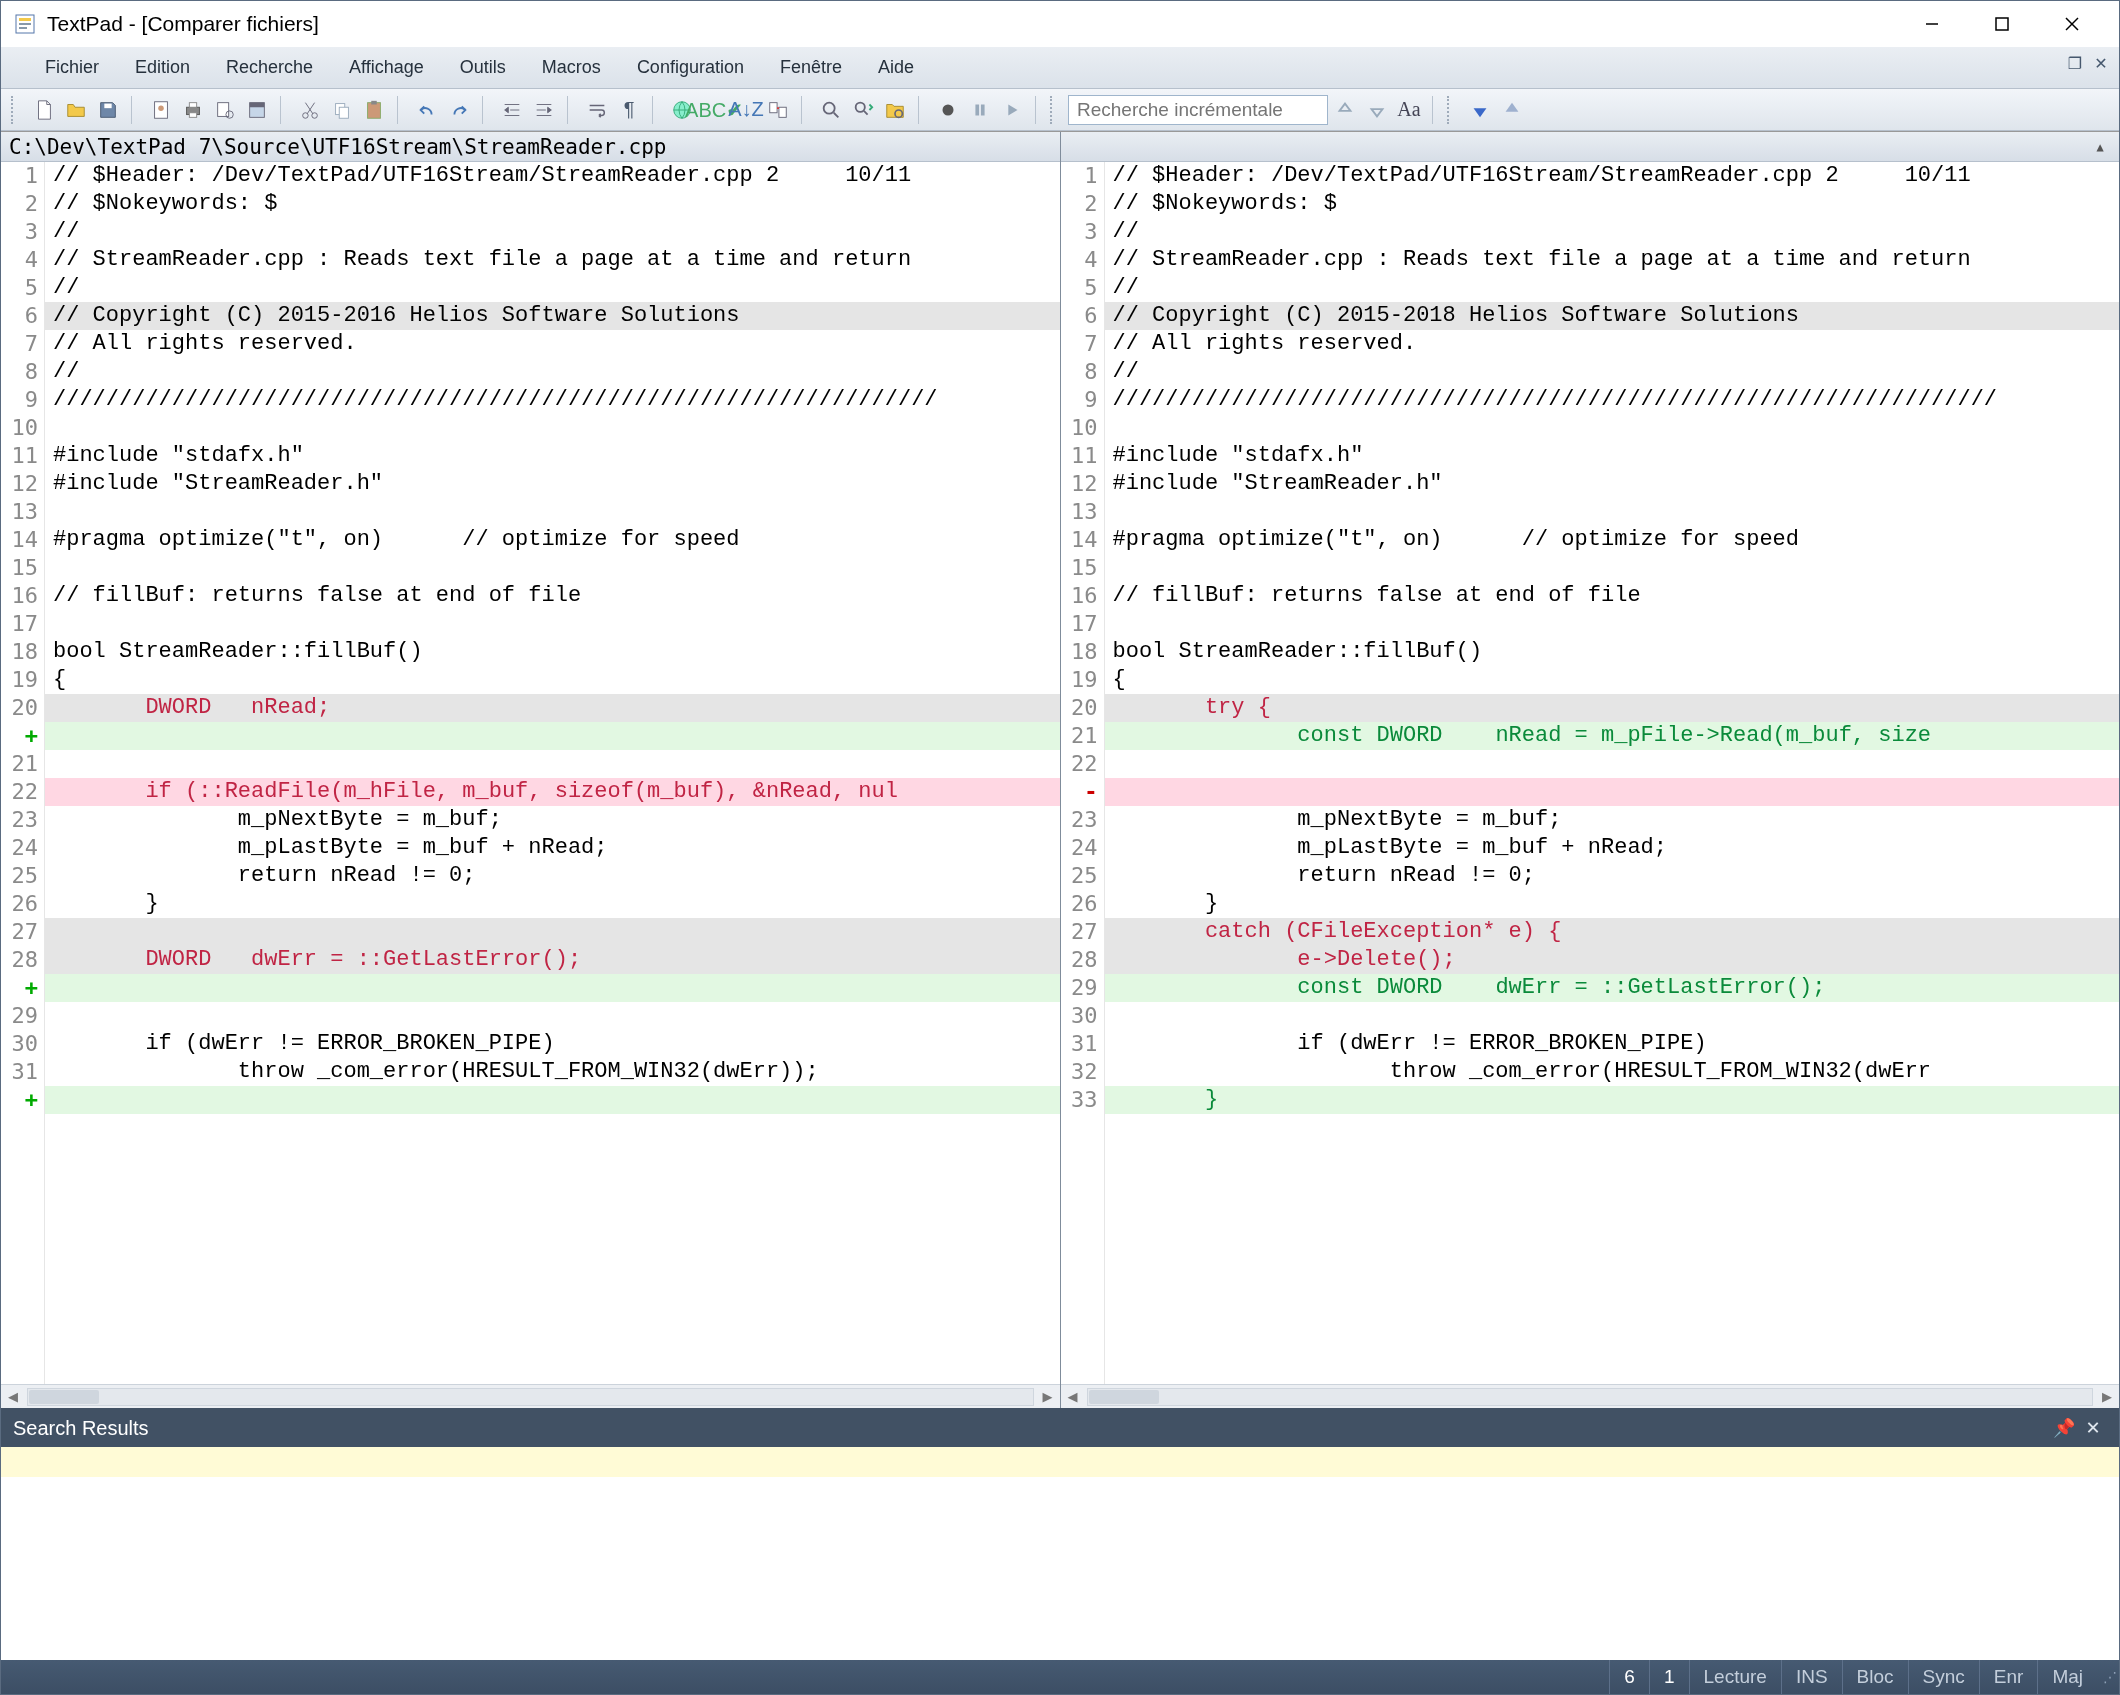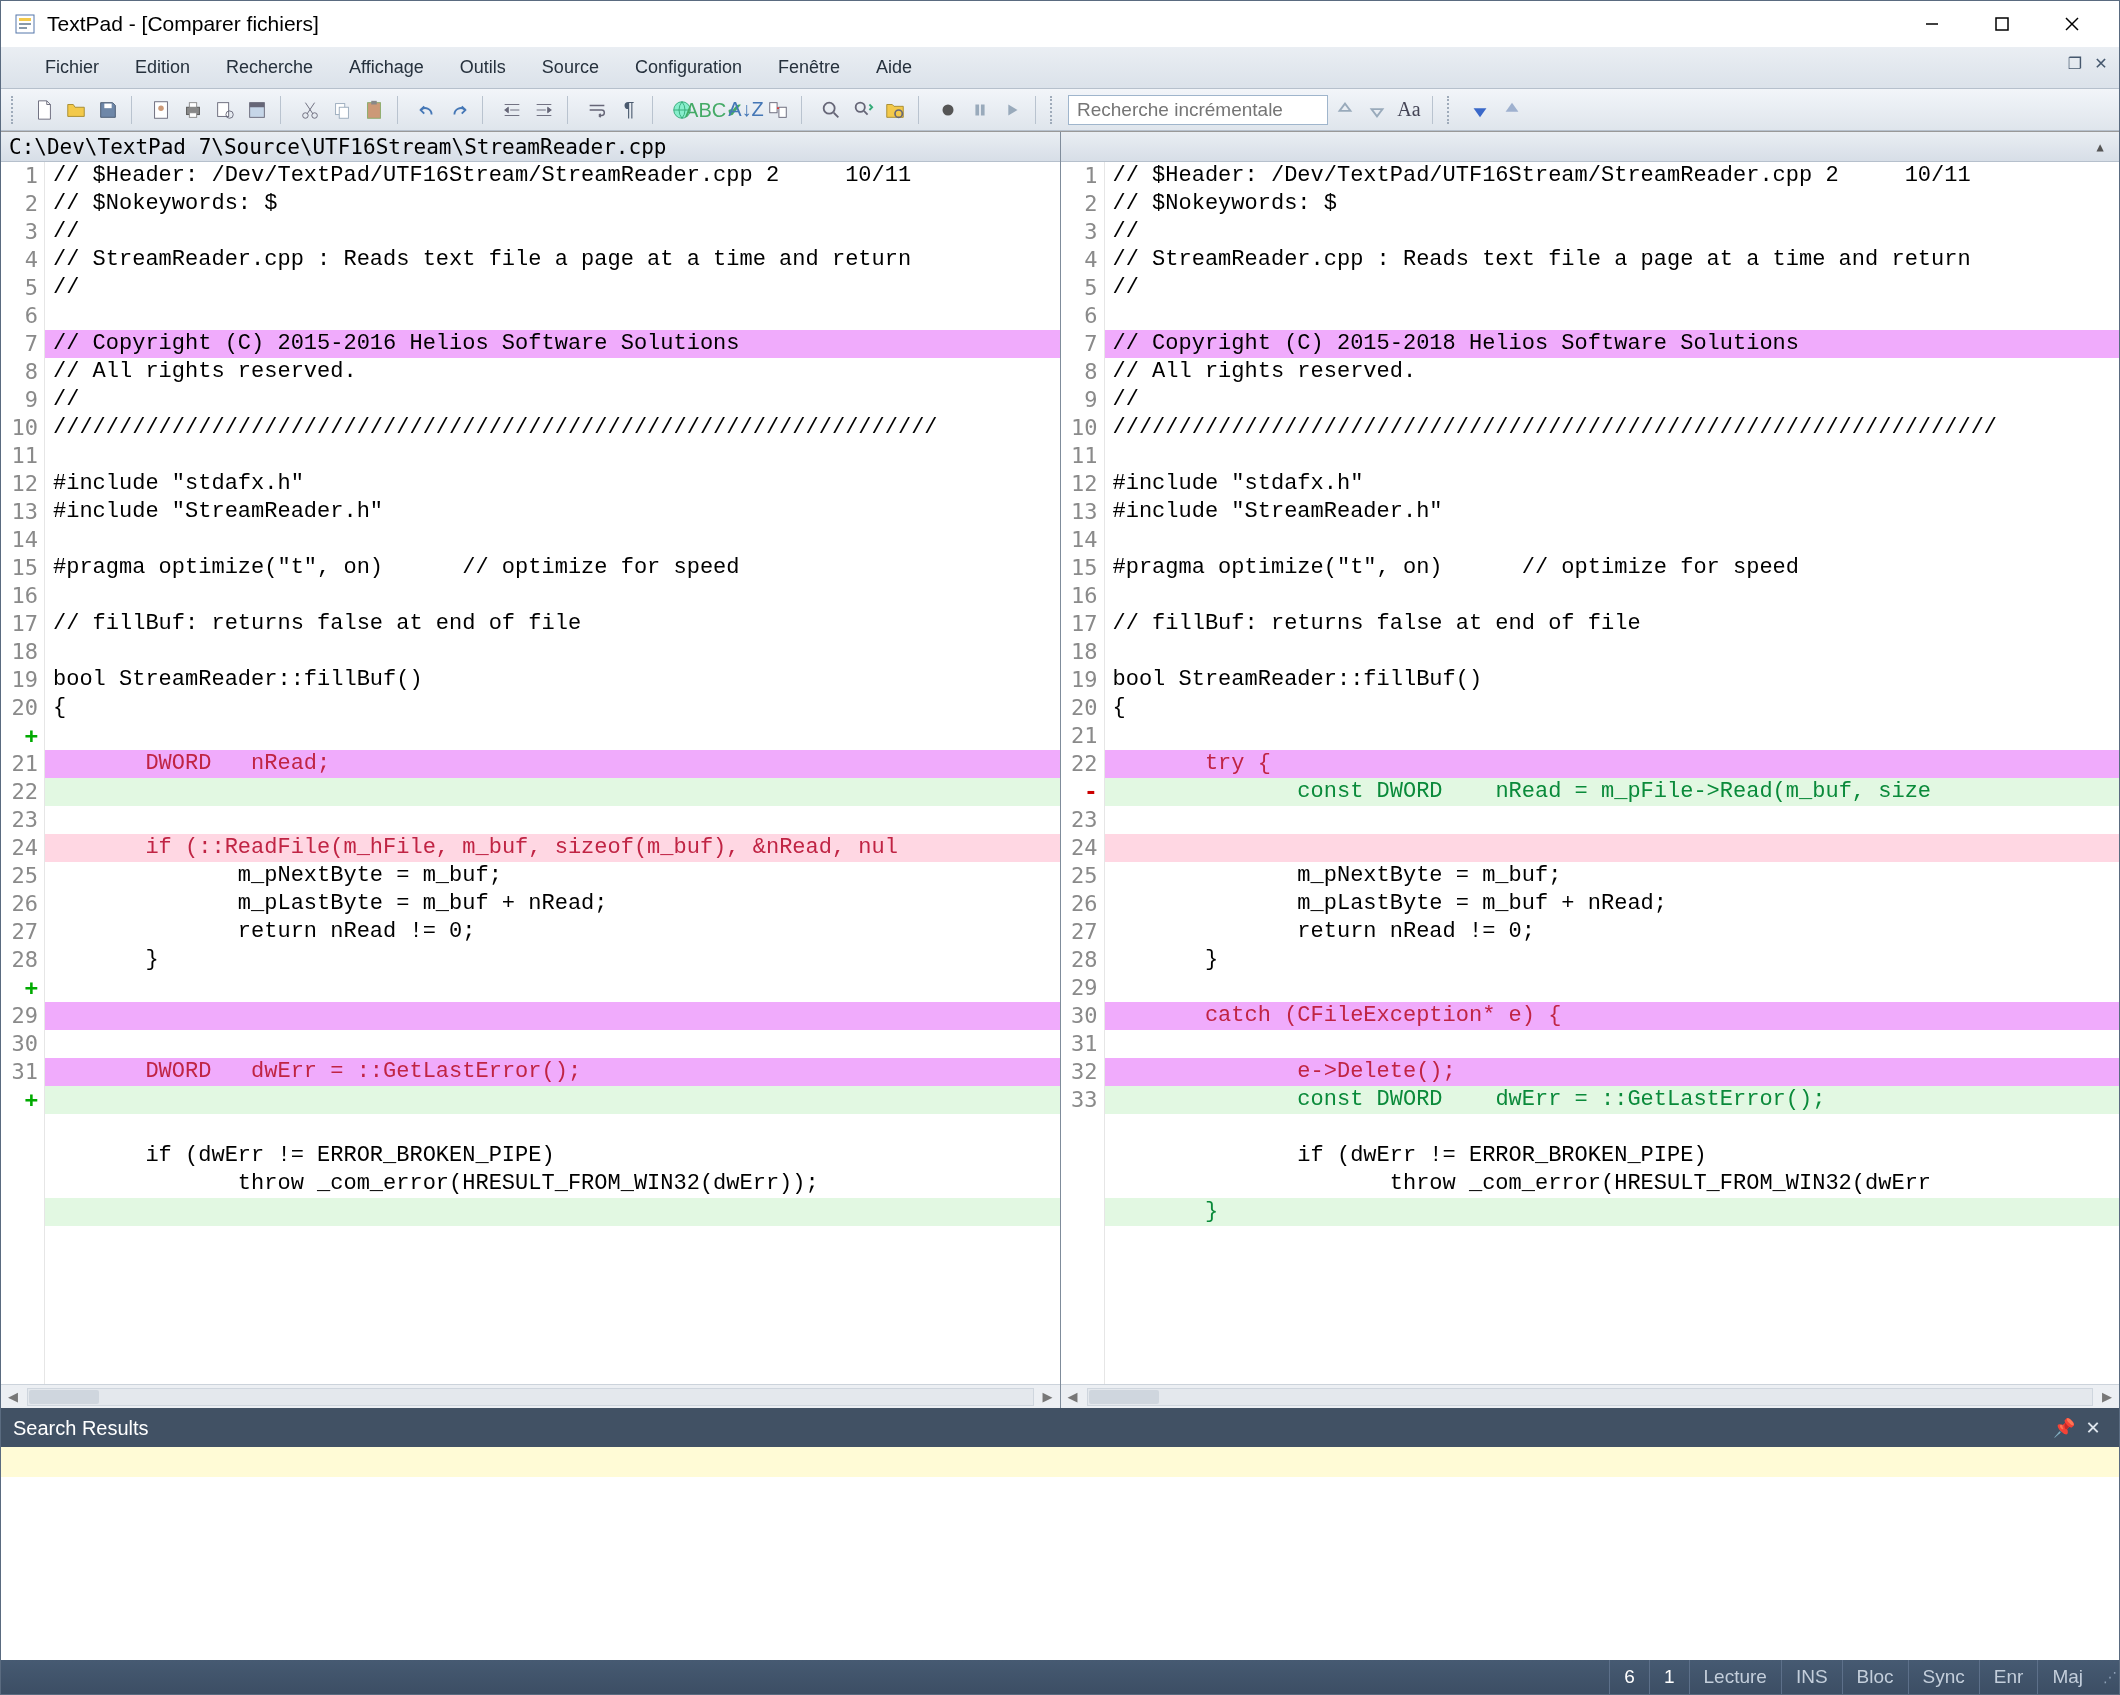--- a/index.html
+++ b/index.html
@@ -27,21 +27,21 @@
 .diff-pane + .diff-pane { border-left: 1px solid #7f8c9b; }
 .pane-header { height: 30px; background: linear-gradient(#e9eef3,#d7dee7); border-bottom: 1px solid #b6c0cc; line-height: 30px; padding: 0 8px; font-size: 21px; font-family: Consolas, monospace; color: #000; white-space: nowrap; overflow: hidden; display:flex; align-items:flex-start; }
 .pane-header .vscroll-up { margin-left:auto; font-size:12px; color:#555; width:22px; text-align:center; }
 .code-wrap { flex: 1; display: flex; overflow: hidden; background: #fff; }
 .gutter { width: 44px; background: #fff; color: #8a8a8a; font-family: Consolas, monospace; font-size: 22px; text-align: right; padding-right: 6px; border-right: 1px solid #e6e6e6; }
 .gutter .gl { height: 28px; line-height: 28px; position: relative; }
 .gutter .gl.plus { color: #0a0; font-weight: bold; }
 .gutter .gl.minus { color: #c00; font-weight: bold; }
 .code { flex: 1; font-family: Consolas, 'Courier New', monospace; font-size: 22px; color: #000; white-space: pre; overflow: hidden; }
 .code .cl { height: 28px; line-height: 28px; padding-left: 8px; }
-.hl-change { background: #f0abfc; margin-top: 28px; }
+.hl-change { background: #e5e5e5; }
 .hl-add { background: #e2f8e2; }
 .hl-del { background: #ffd7e3; }
 .tok-kw { color: #c02444; }
 .tok-green { color: #0a8a3a; }
 .hscroll { height: 24px; background: #eceff3; border-top: 1px solid #ccd3db; display:flex; align-items:center; }
 .hscroll .hs-arrow { width:24px; text-align:center; color:#777; font-size:13px; }
 .hscroll .hs-track { flex:1; height:18px; background:#e4e8ed; margin:0 2px; border:1px solid #cfd6de; position:relative; }
 .hscroll .hs-thumb { position:absolute; top:1px; left:1px; height:14px; width:70px; background:#cfd6de; border-radius:2px; }
 .search-results { height: 252px; display: flex; flex-direction: column; border-top: 1px solid #415164; }
 .sr-header { height: 38px; background: #415164; color: #fff; display: flex; align-items: center; padding: 0 12px; font-size: 20px; }
@@ -91,21 +91,21 @@
   </div>
 
   <div class="menubar">
     <span class="spacer"></span>
     <div id="menu-container" style="display:flex">
         <div class="menu-item">Fichier</div>
         <div class="menu-item">Edition</div>
         <div class="menu-item">Recherche</div>
         <div class="menu-item">Affichage</div>
         <div class="menu-item">Outils</div>
-        <div class="menu-item">Source</div>
+        <div class="menu-item">Macros</div>
         <div class="menu-item">Configuration</div>
         <div class="menu-item">Fenêtre</div>
         <div class="menu-item">Aide</div>
       </div>
     <div class="mdi-btns">
       <span class="mdi-btn">❐</span>
       <span class="mdi-btn">✕</span>
     </div>
   </div>
 

